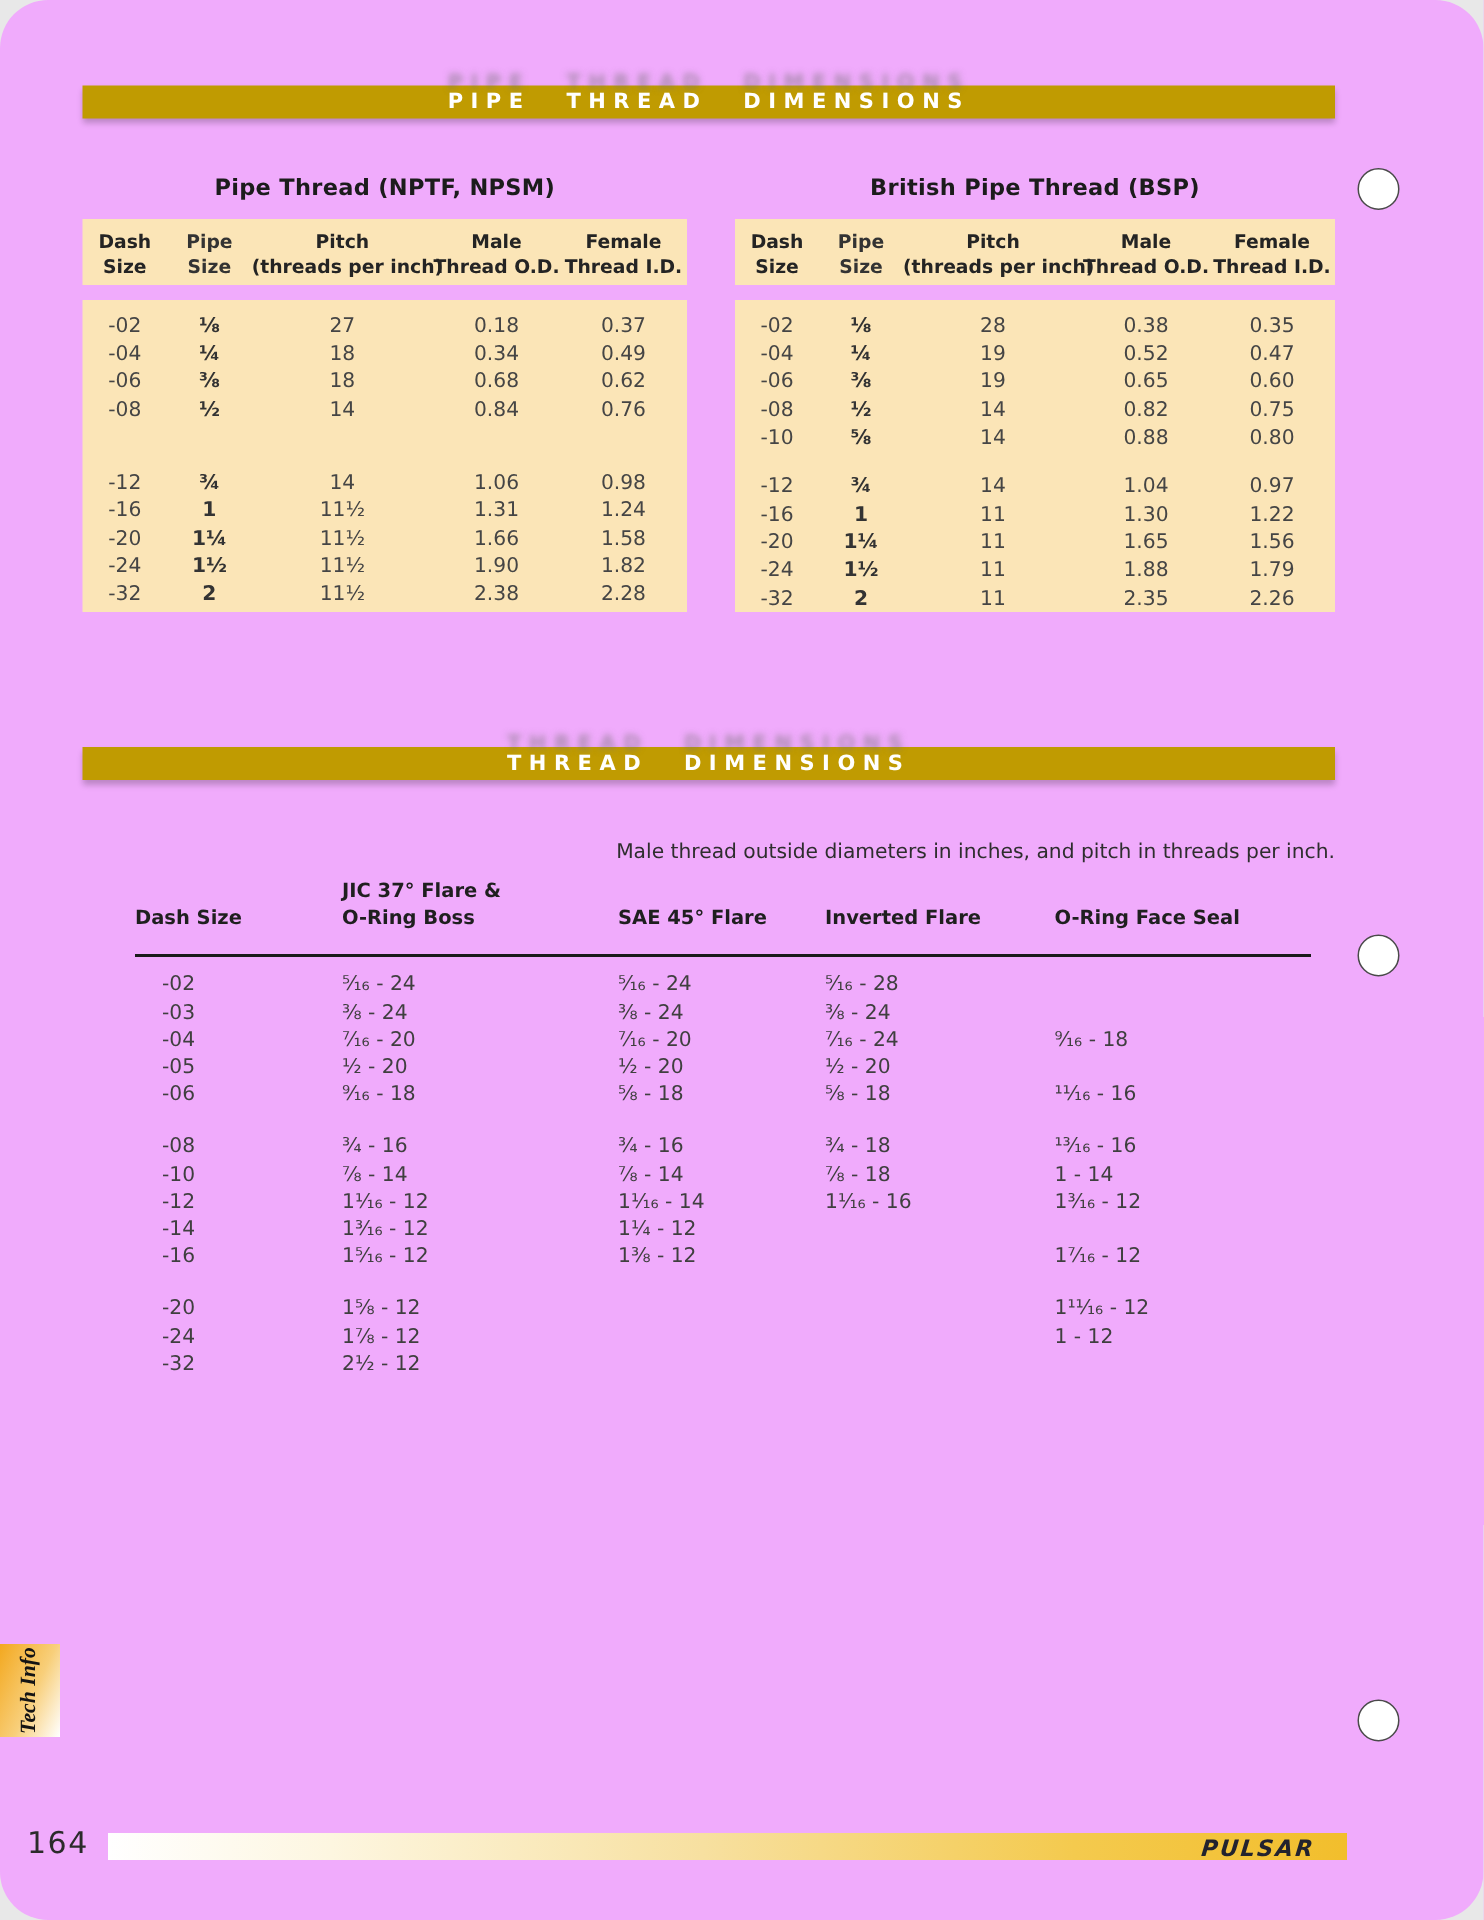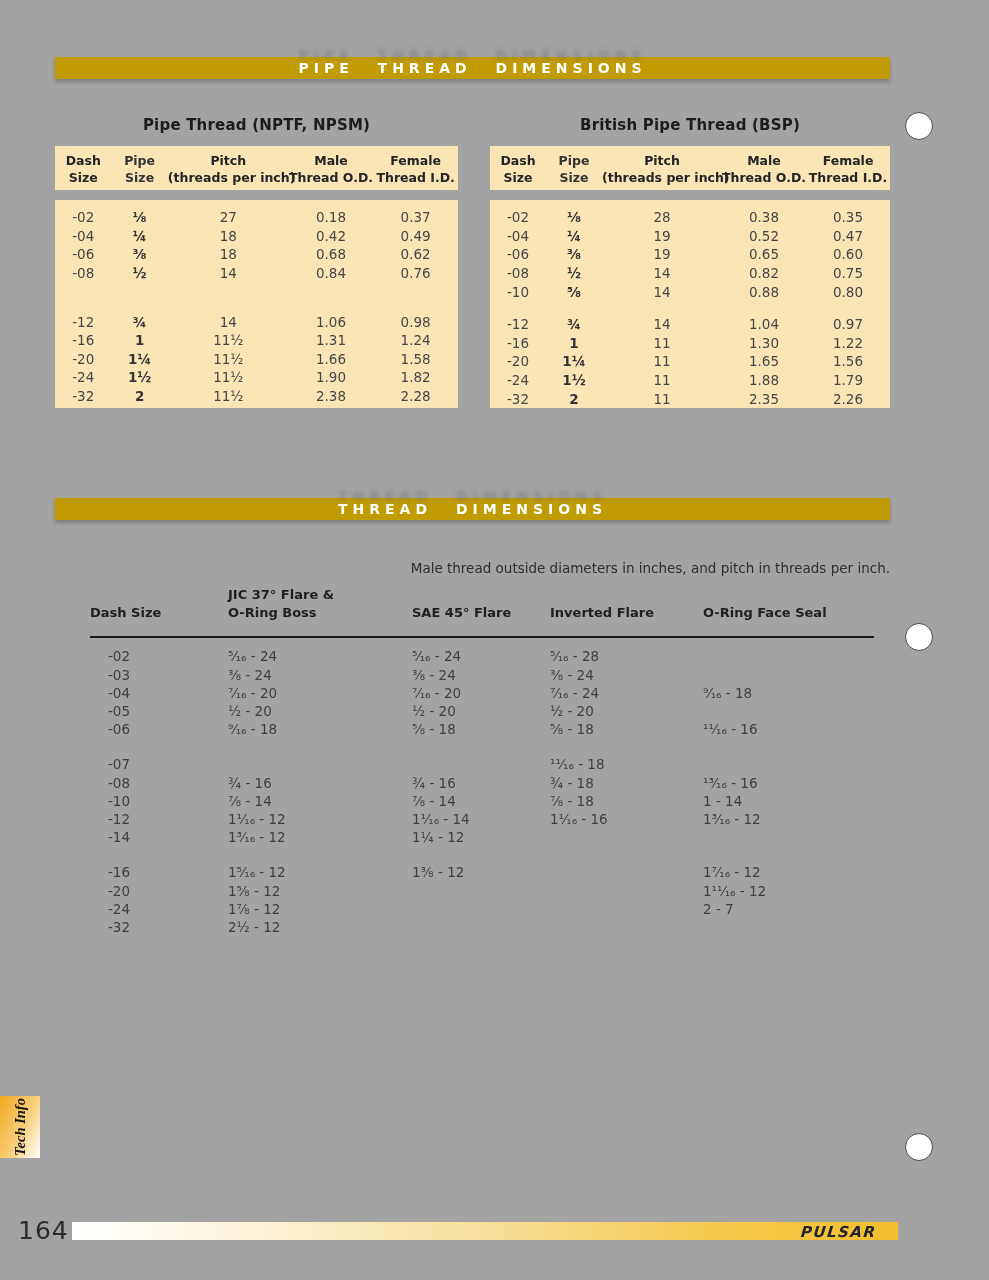--- a/index.html
+++ b/index.html
@@ -1,18 +1,18 @@
 <!DOCTYPE html>
 <html><head>
 <meta charset="utf-8">
 <style>
   html,body{margin:0;padding:0;background:#e8e8e8;}
   .page{
-    position:relative;width:989px;height:1280px;background:#a3a3a3;
-    font-family:"DejaVu Sans","Liberation Sans",sans-serif;overflow:hidden;
+    position:relative;width:989px;height:1280px;background:#f0abfc;
+    font-family:"DejaVu Sans","Liberation Sans",sans-serif;overflow:hidden;border-radius:32px;
   }
 
   
   .banner{
     position:absolute;left:55px;width:835px;height:22px;
     background:#c09b01;box-shadow:0 3px 4px rgba(0,0,0,0.22);
     display:flex;align-items:center;justify-content:center;overflow:visible;
   }
   .banner-title{
     color:#ffffff;font-weight:bold;font-size:14px;letter-spacing:5px;word-spacing:14px;
@@ -75,21 +75,21 @@
   .side-tab{
     position:absolute;left:0;top:1096px;width:40px;height:62px;
     background:linear-gradient(115deg,#f3a81f 0%,#f8cf7a 55%,#ffffff 100%);
   }
   .side-tab-text{
     position:absolute;left:50%;top:50%;transform:translate(-50%,-50%) rotate(-90deg);
     font-family:"Liberation Serif","DejaVu Serif",serif;font-style:italic;font-weight:bold;
     font-size:14.5px;color:#141414;white-space:nowrap;
   }
   .page-number{
-    position:absolute;left:18px;top:1216px;font-size:25px;color:#2b2b2b;
+    position:absolute;left:18px;top:1216px;font-size:20px;color:#2b2b2b;
     letter-spacing:1px;font-weight:400;text-align:right;
   }
   .footer-bar{
     position:absolute;left:72px;top:1222px;width:826px;height:18px;
     background:linear-gradient(90deg,#ffffff 0%,#fdf6e0 18%,#f7e0a0 48%,#f4ca4e 78%,#f2be2c 100%);
   }
   .brand{
     position:absolute;right:21px;top:1px;font-size:15px;font-weight:bold;font-style:italic;
     letter-spacing:1.5px;color:#23232e;transform:skewX(-6deg);white-space:nowrap;
   }
@@ -144,21 +144,21 @@
         <div class="tcell c0">-02</div>
         <div class="tcell c1">⅛</div>
         <div class="tcell c2">27</div>
         <div class="tcell c3">0.18</div>
         <div class="tcell c4">0.37</div>
       </div>
       <div class="trow">
         <div class="tcell c0">-04</div>
         <div class="tcell c1">¼</div>
         <div class="tcell c2">18</div>
-        <div class="tcell c3">0.42</div>
+        <div class="tcell c3">0.34</div>
         <div class="tcell c4">0.49</div>
       </div>
       <div class="trow">
         <div class="tcell c0">-06</div>
         <div class="tcell c1">⅜</div>
         <div class="tcell c2">18</div>
         <div class="tcell c3">0.68</div>
         <div class="tcell c4">0.62</div>
       </div>
       <div class="trow">
@@ -329,27 +329,20 @@
           <div class="tcell c4"></div>
         </div>
         <div class="trow">
           <div class="tcell c0">-06</div>
           <div class="tcell c1">⁹⁄₁₆ - 18</div>
           <div class="tcell c2">⅝ - 18</div>
           <div class="tcell c3">⅝ - 18</div>
           <div class="tcell c4">¹¹⁄₁₆ - 16</div>
         </div>
         <div class="trow">
-          <div class="tcell c0">-07</div>
-          <div class="tcell c1"></div>
-          <div class="tcell c2"></div>
-          <div class="tcell c3">¹¹⁄₁₆ - 18</div>
-          <div class="tcell c4"></div>
-        </div>
-        <div class="trow">
           <div class="tcell c0">-08</div>
           <div class="tcell c1">¾ - 16</div>
           <div class="tcell c2">¾ - 16</div>
           <div class="tcell c3">¾ - 18</div>
           <div class="tcell c4">¹³⁄₁₆ - 16</div>
         </div>
         <div class="trow">
           <div class="tcell c0">-10</div>
           <div class="tcell c1">⅞ - 14</div>
           <div class="tcell c2">⅞ - 14</div>
@@ -382,21 +375,21 @@
           <div class="tcell c1">1⅝ - 12</div>
           <div class="tcell c2"></div>
           <div class="tcell c3"></div>
           <div class="tcell c4">1¹¹⁄₁₆ - 12</div>
         </div>
         <div class="trow">
           <div class="tcell c0">-24</div>
           <div class="tcell c1">1⅞ - 12</div>
           <div class="tcell c2"></div>
           <div class="tcell c3"></div>
-          <div class="tcell c4">2 - 7</div>
+          <div class="tcell c4">1 - 12</div>
         </div>
         <div class="trow">
           <div class="tcell c0">-32</div>
           <div class="tcell c1">2½ - 12</div>
           <div class="tcell c2"></div>
           <div class="tcell c3"></div>
           <div class="tcell c4"></div>
         </div>
       </div>
   </div>

